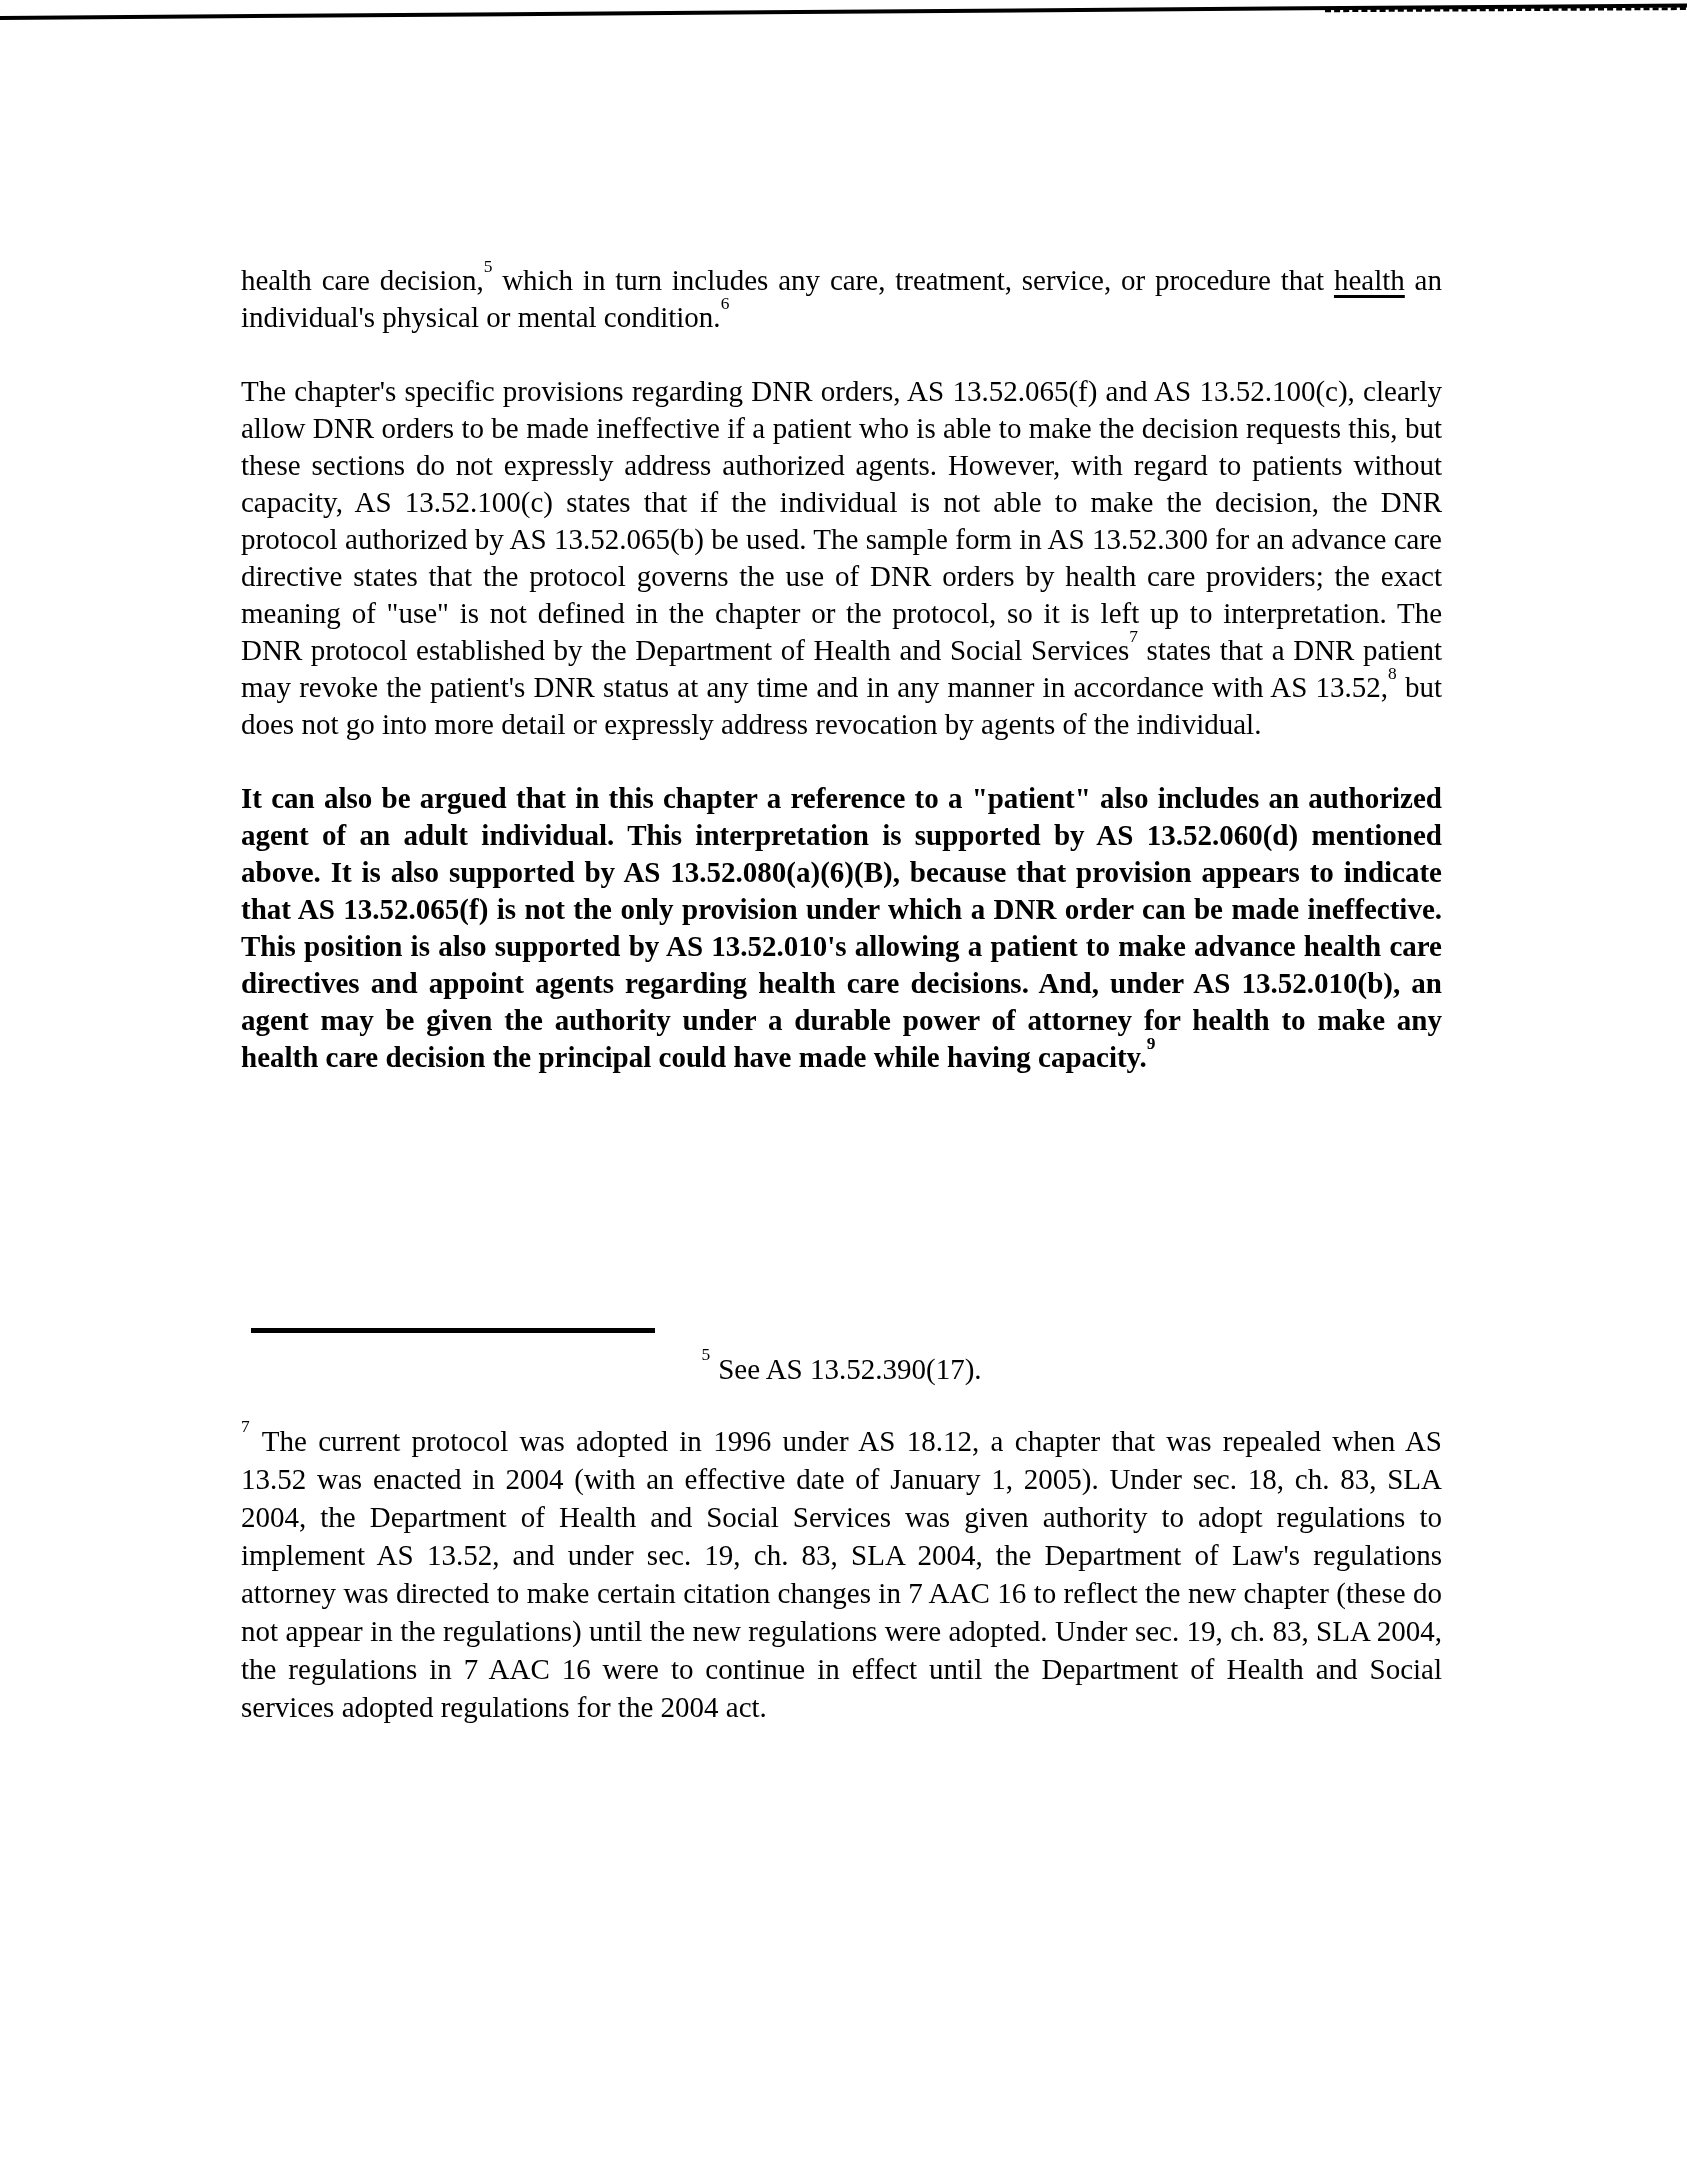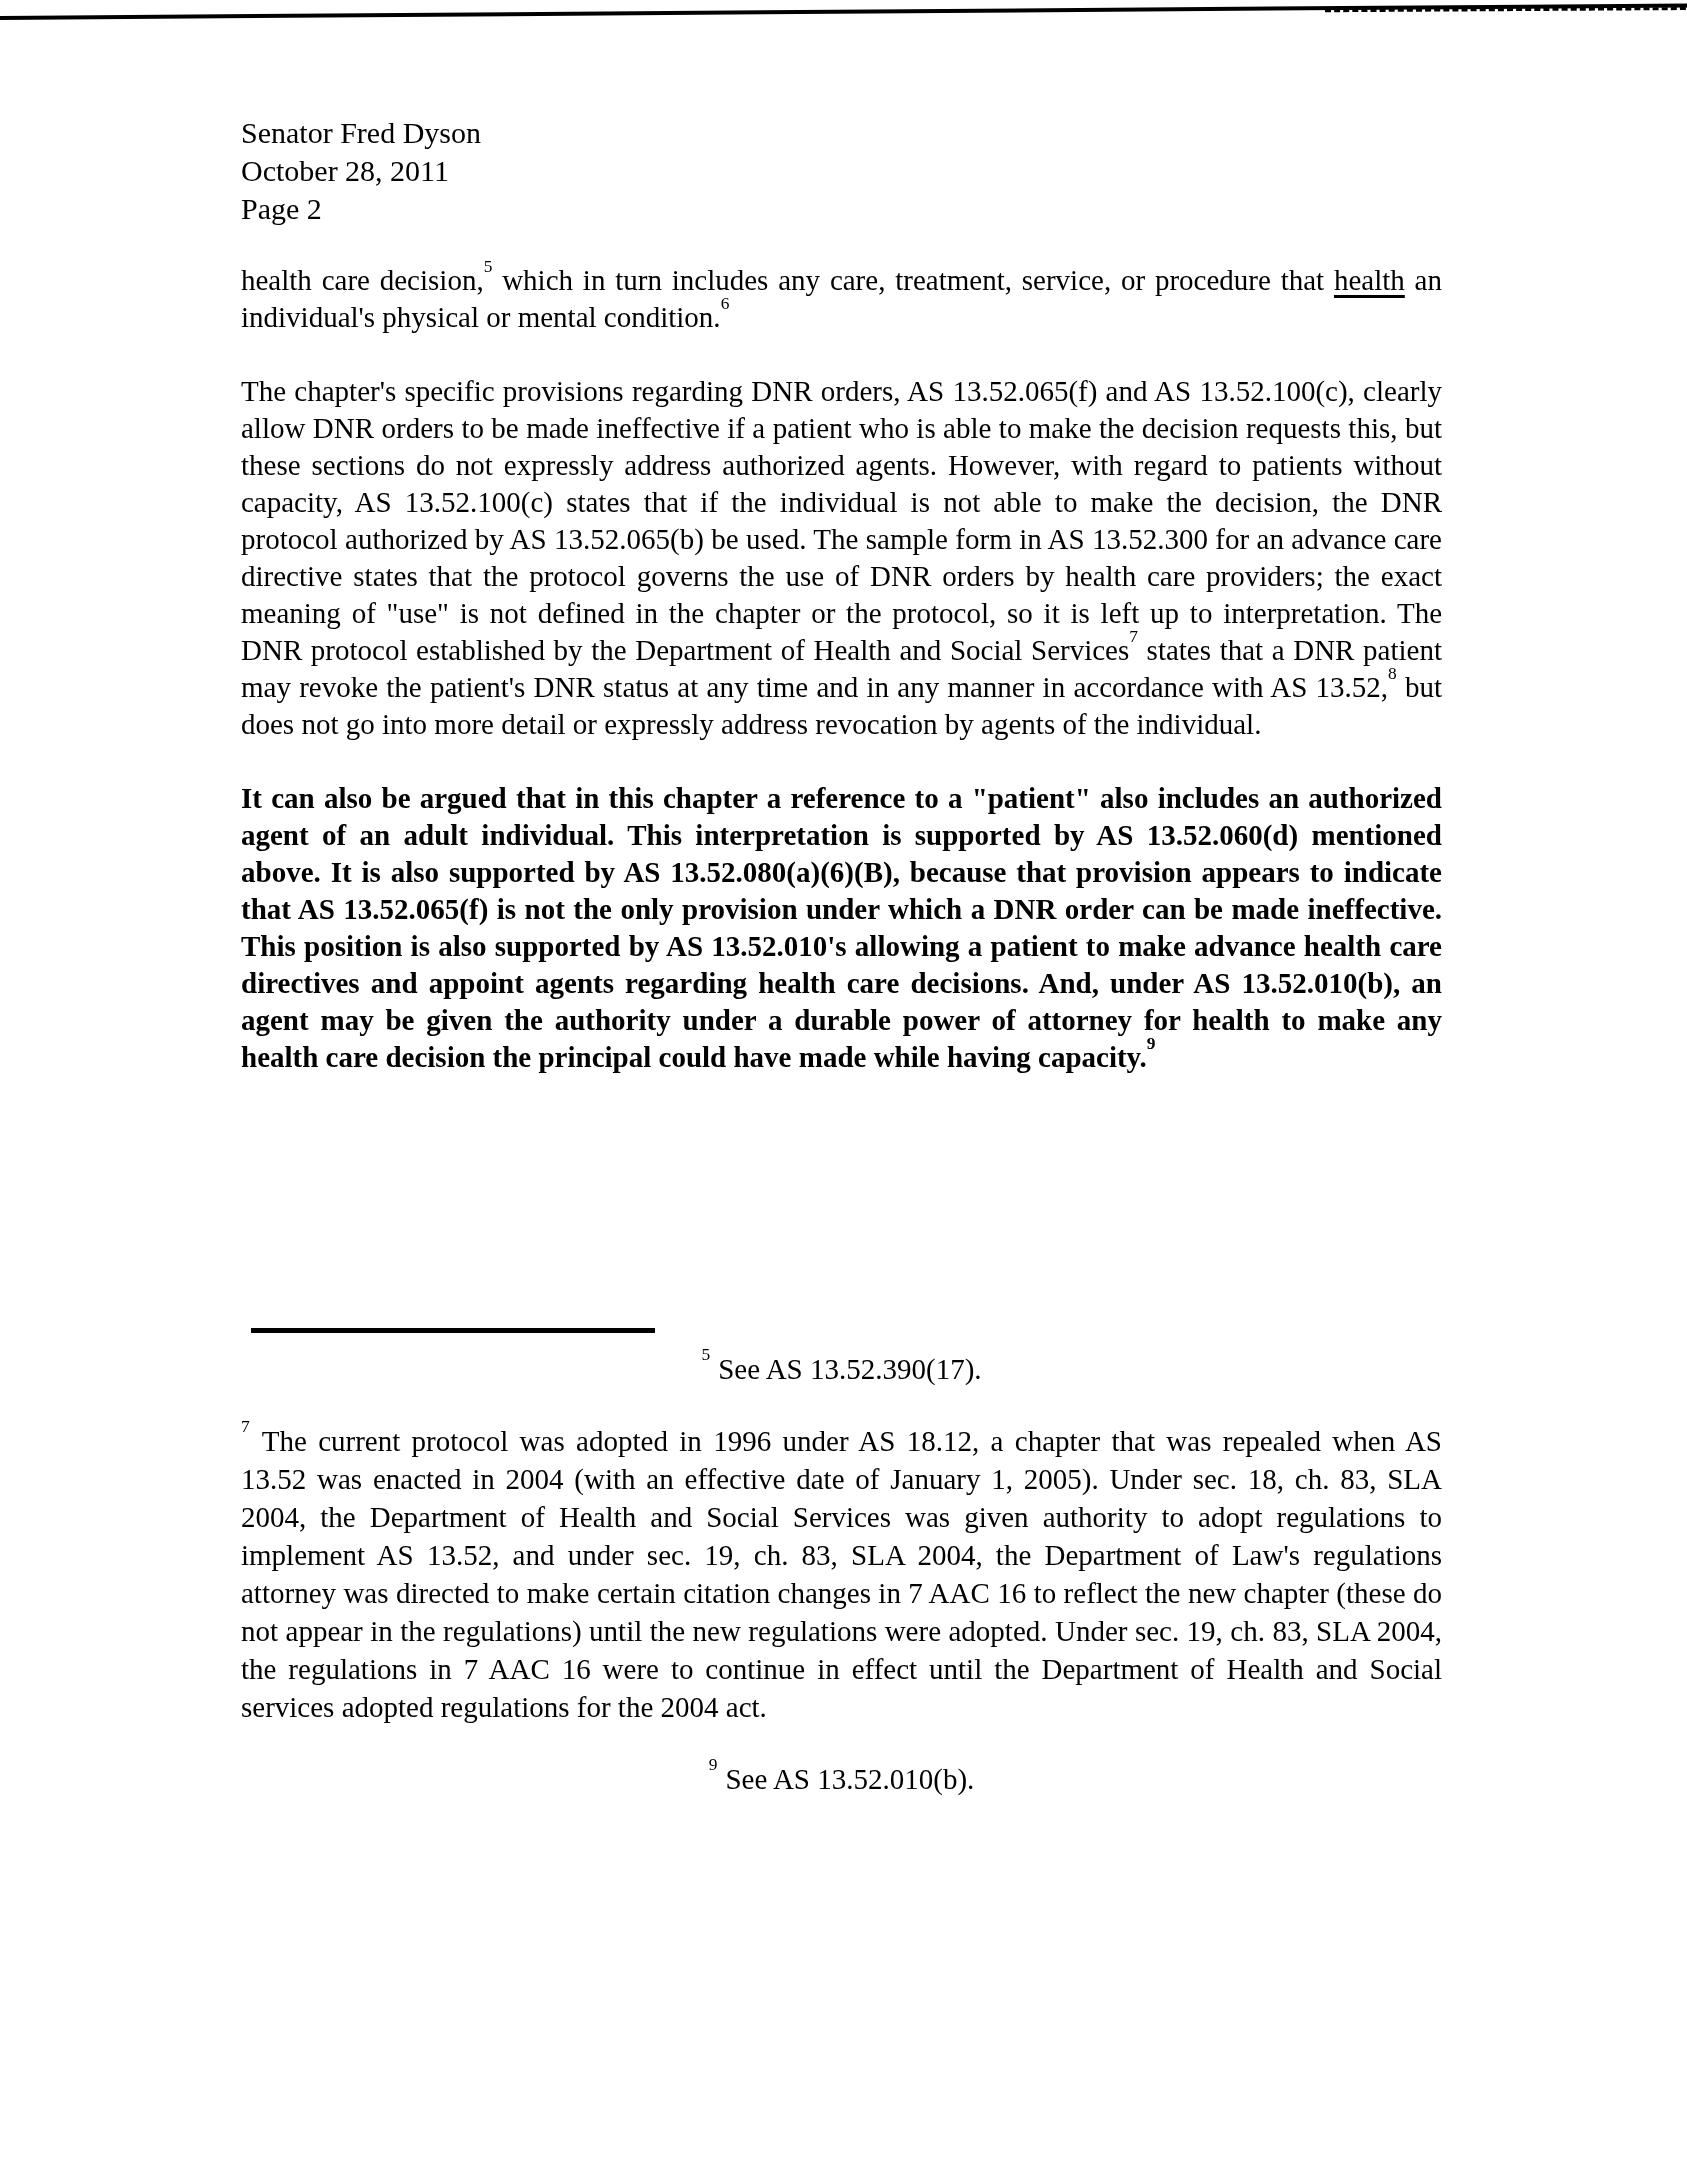--- a/index.html
+++ b/index.html
@@ -109,44 +109,36 @@
   }
 </style>
 </head>
 <body>
 
 <div class="page">
 
   <div class="artifact-line-main"></div>
   <div class="artifact-line-dashes"></div>
 
-  <div class="letter-header">
-    <div>Senator Fred Dyson</div>
-    <div>October 28, 2011</div>
-    <div>Page 2</div>
-  </div>
 
   <div class="body-text">
     <p>health care decision,<sup>5</sup> which in turn includes any care, treatment, service, or procedure that <span class="underline">health</span> an individual's physical or mental condition.<sup>6</sup></p>
     <p>The chapter's specific provisions regarding DNR orders, AS 13.52.065(f) and AS 13.52.100(c), clearly allow DNR orders to be made ineffective if a patient who is able to make the decision requests this, but these sections do not expressly address authorized agents. However, with regard to patients without capacity, AS 13.52.100(c) states that if the individual is not able to make the decision, the DNR protocol authorized by AS 13.52.065(b) be used. The sample form in AS 13.52.300 for an advance care directive states that the protocol governs the use of DNR orders by health care providers; the exact meaning of "use" is not defined in the chapter or the protocol, so it is left up to interpretation. The DNR protocol established by the Department of Health and Social Services<sup>7</sup> states that a DNR patient may revoke the patient's DNR status at any time and in any manner in accordance with AS 13.52,<sup>8</sup> but does not go into more detail or expressly address revocation by agents of the individual.</p>
     <p>It can also be argued that in this chapter a reference to a "patient" also includes an authorized agent of an adult individual. This interpretation is supported by AS 13.52.060(d) mentioned above. It is also supported by AS 13.52.080(a)(6)(B), because that provision appears to indicate that AS 13.52.065(f) is not the only provision under which a DNR order can be made ineffective. This position is also supported by AS 13.52.010's allowing a patient to make advance health care directives and appoint agents regarding health care decisions. And, under AS 13.52.010(b), an agent may be given the authority under a durable power of attorney for health to make any health care decision the principal could have made while having capacity.<sup>9</sup></p>
   </div>
 
   <div class="footnotes">
     <div class="fn-sep"></div>
 
     <div class="footnote">
       <sup class="fn-marker">5</sup><span>See AS 13.52.390(17).</span>
     </div>
 
 
     <div class="footnote justified">
       <sup class="fn-marker">7</sup><span>The current protocol was adopted in 1996 under AS 18.12, a chapter that was repealed when AS 13.52 was enacted in 2004 (with an effective date of January 1, 2005). Under sec. 18, ch. 83, SLA 2004, the Department of Health and Social Services was given authority to adopt regulations to implement AS 13.52, and under sec. 19, ch. 83, SLA 2004, the Department of Law's regulations attorney was directed to make certain citation changes in 7 AAC 16 to reflect the new chapter (these do not appear in the regulations) until the new regulations were adopted. Under sec. 19, ch. 83, SLA 2004, the regulations in 7 AAC 16 were to continue in effect until the Department of Health and Social services adopted regulations for the 2004 act.</span>
     </div>
 
 
-    <div class="footnote">
-      <sup class="fn-marker">9</sup><span>See AS 13.52.010(b).</span>
-    </div>
   </div>
 
 </div>
 
 
 </body></html>

